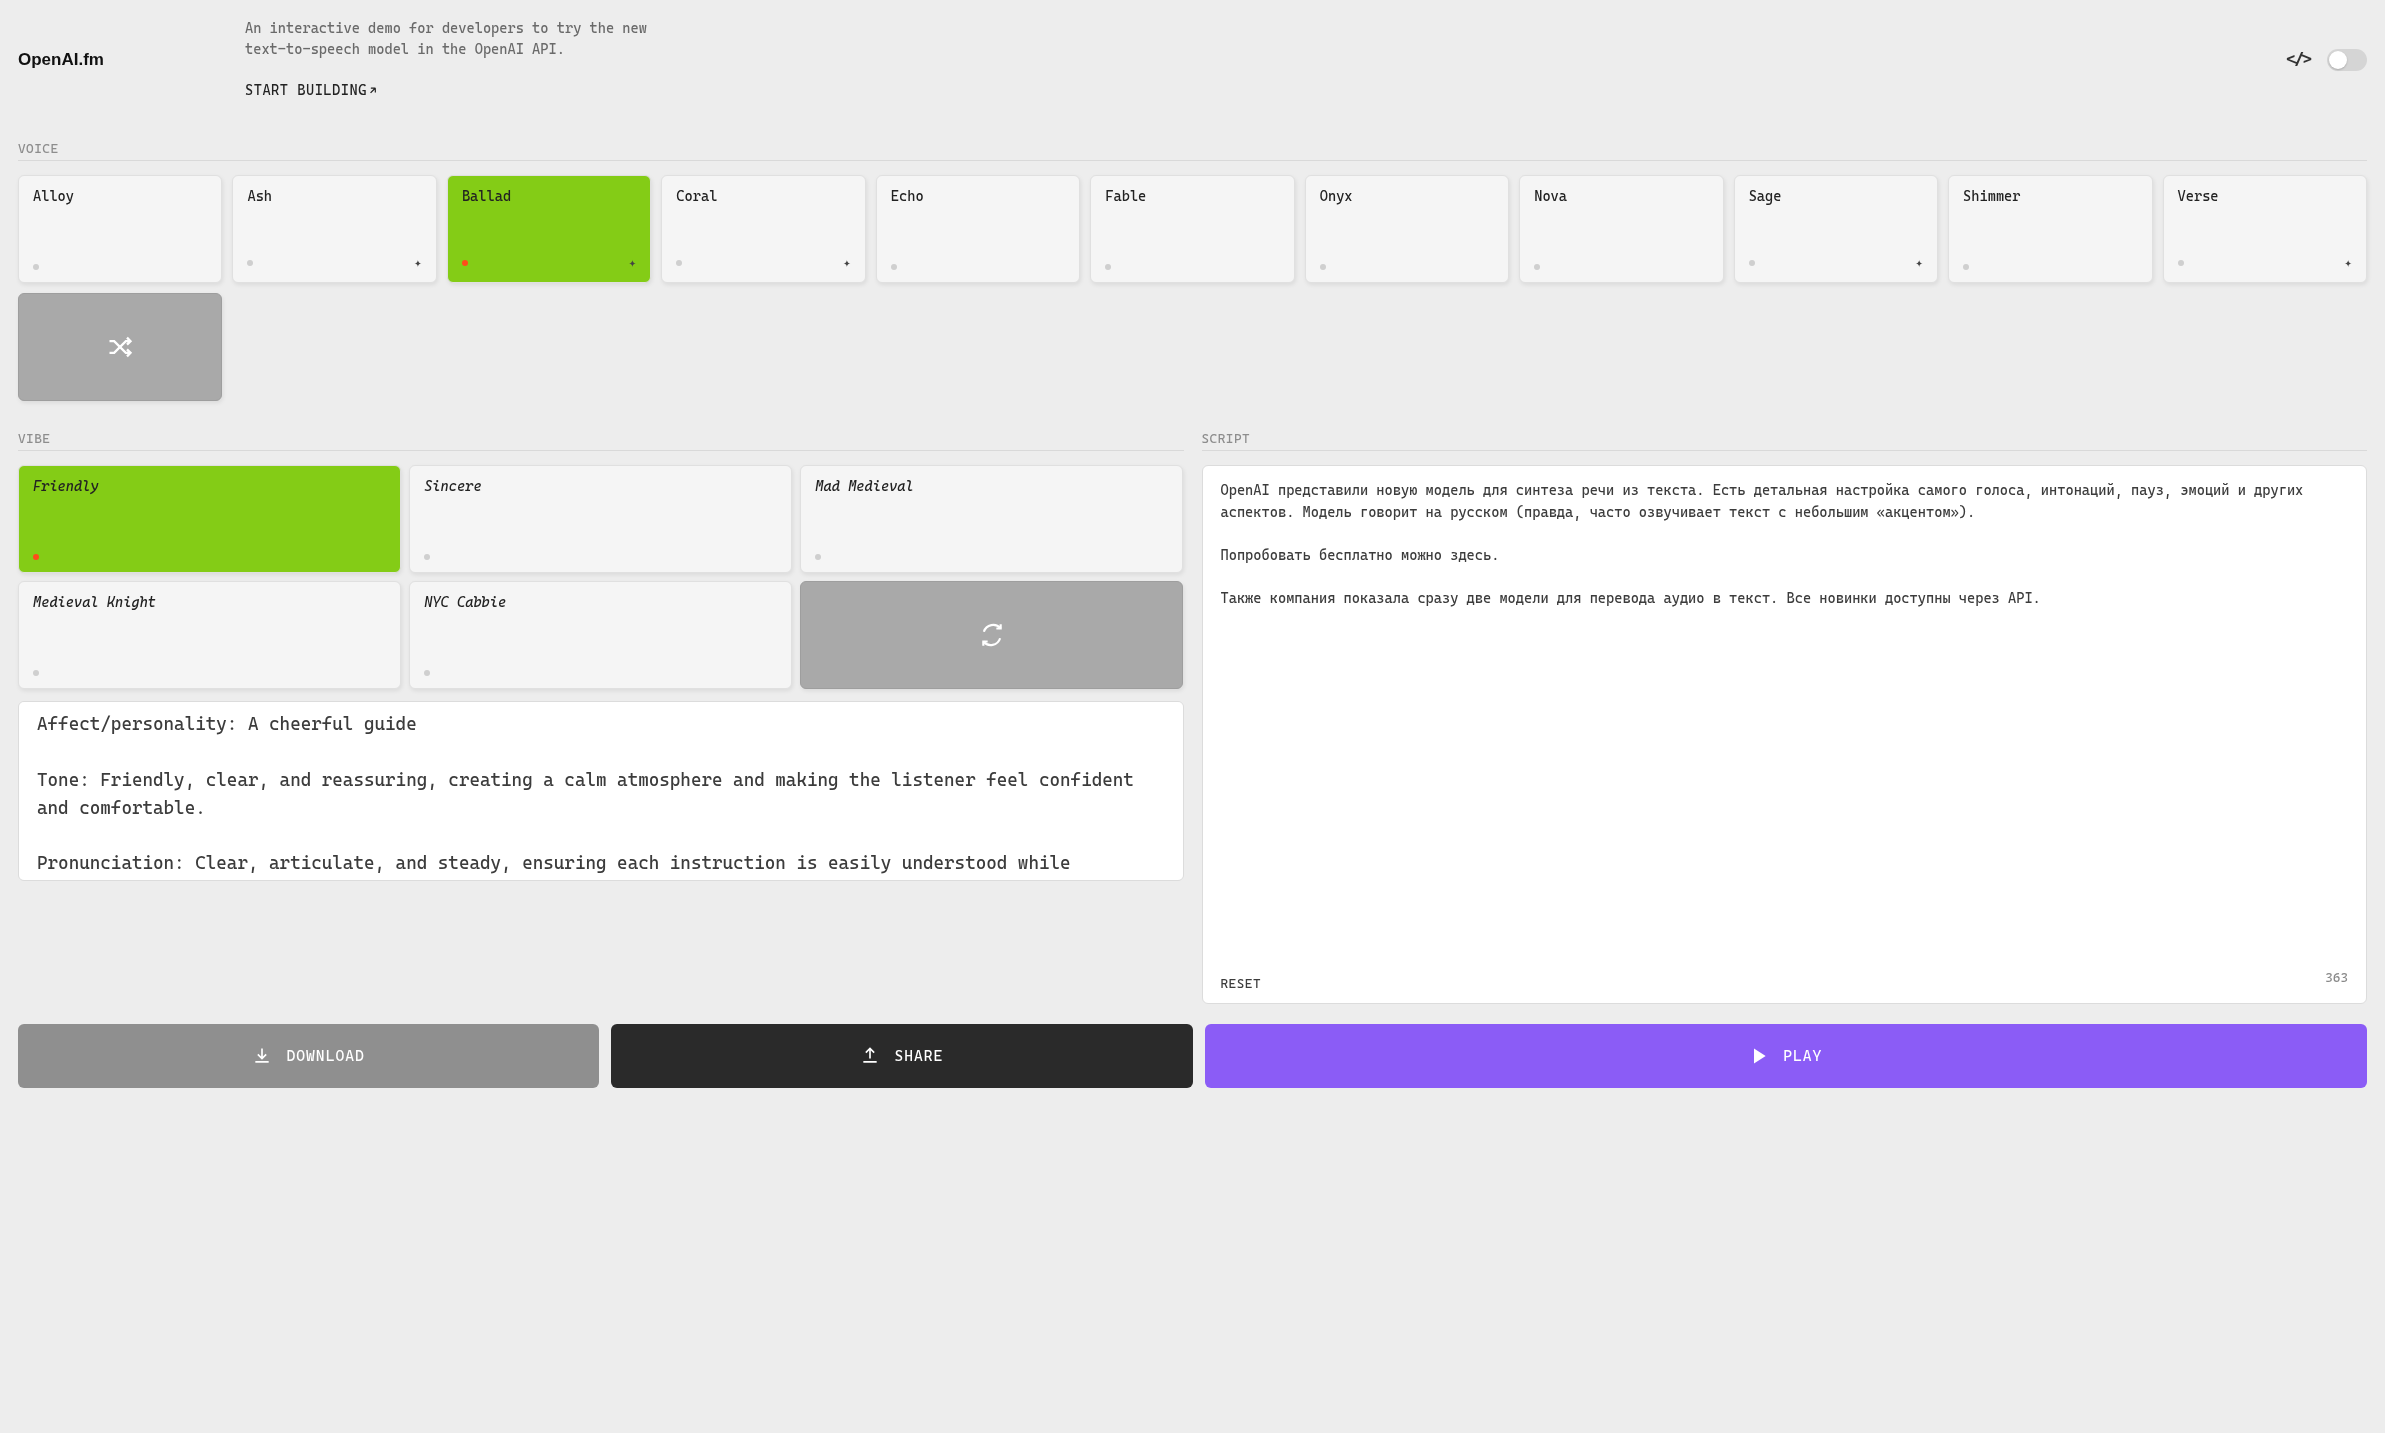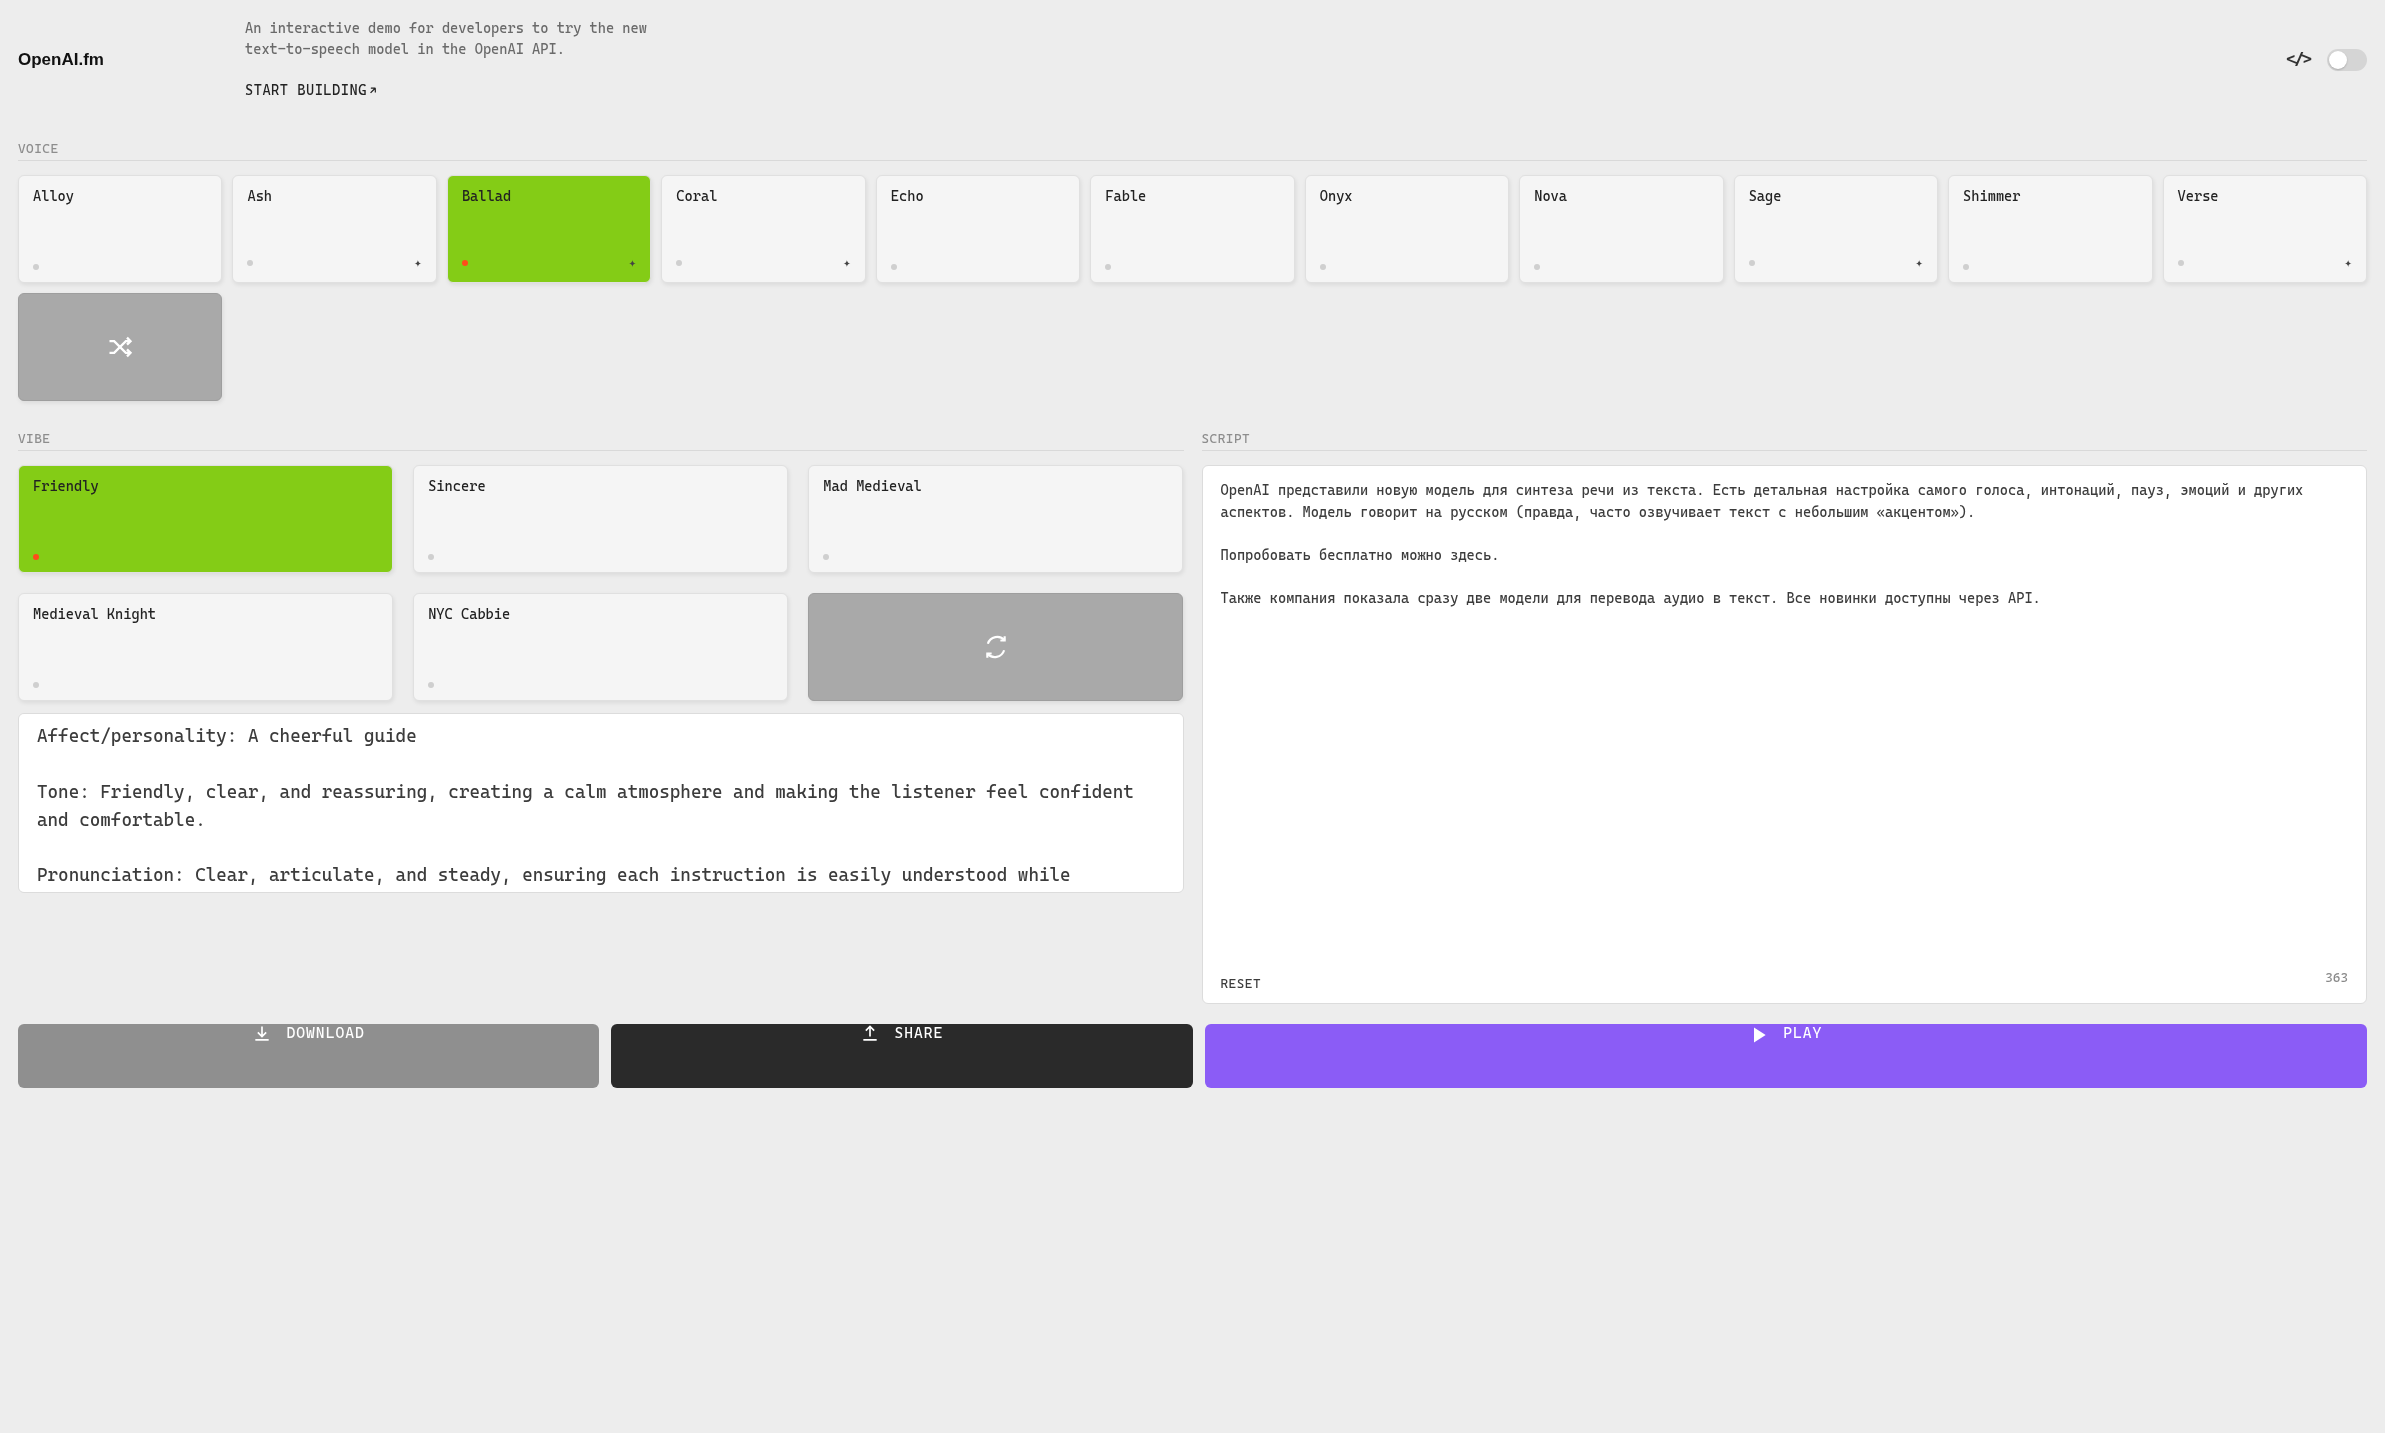--- a/index.html
+++ b/index.html
@@ -148,22 +148,23 @@
     display: grid;
     grid-template-columns: 1fr 1fr;
     gap: 18px;
     margin-bottom: 20px;
   }
 
   
   .vibe-grid {
     display: grid;
     grid-template-columns: 1fr 1fr 1fr;
-    gap: 20px;
+    gap: 8px;
     margin-bottom: 12px;
+    font-style: italic;
   }
   .card.vibe {
     height: 108px;
   }
   .card.refresh {
     background: #a9a9a9;
     border-color: #9e9e9e;
     align-items: center;
     justify-content: center;
   }
@@ -233,20 +234,21 @@
   
   .action-bar {
     display: grid;
     grid-template-columns: 1fr 1fr 2fr;
     gap: 12px;
   }
   .action-btn {
     height: 64px;
     border-radius: 6px;
     display: flex;
+    align-items: center;
     justify-content: center;
     gap: 14px;
     color: #fff;
     font-size: 15px;
     letter-spacing: 1px;
     cursor: pointer;
     font-family: inherit;
   }
   .btn-download {
     background: #8f8f8f;

